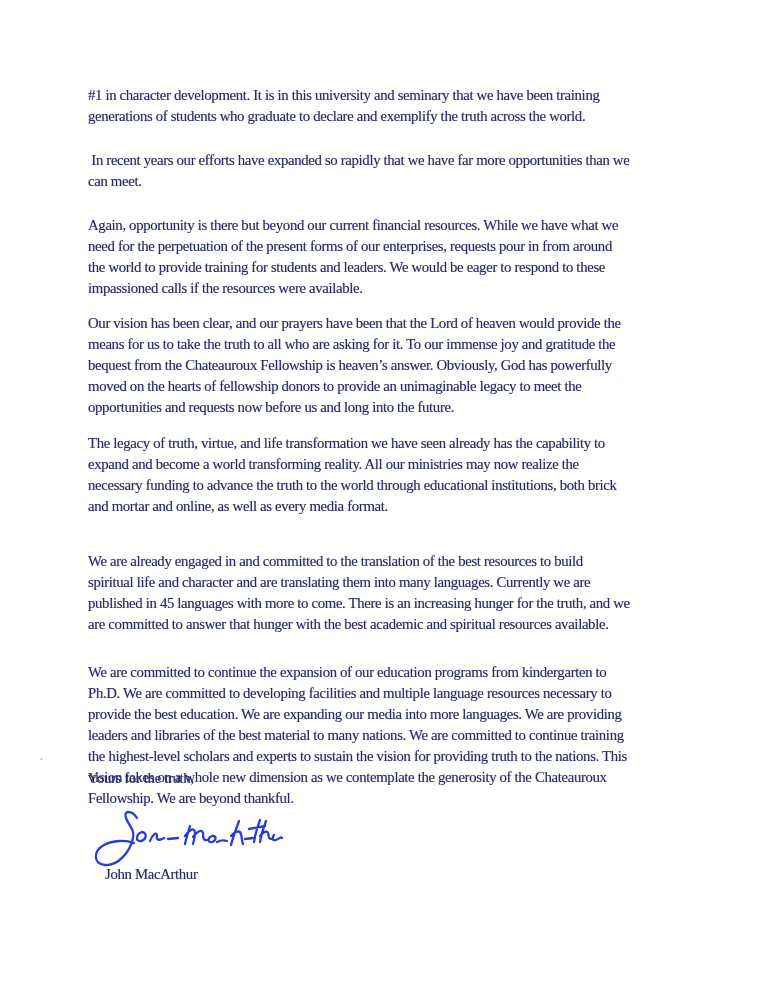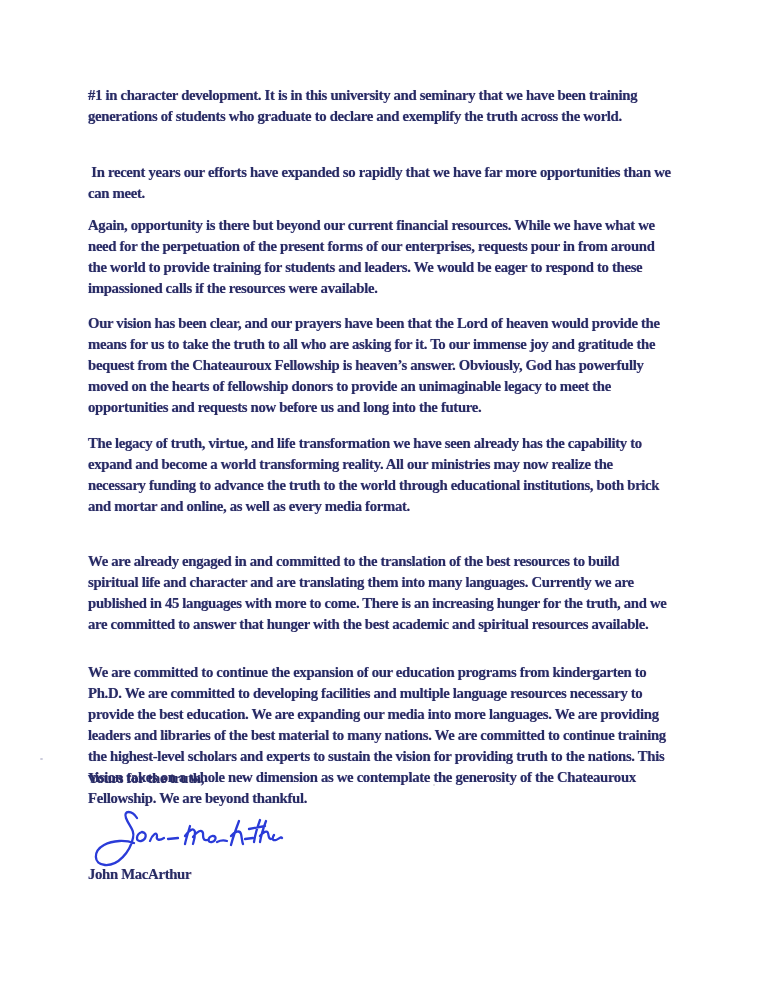--- a/index.html
+++ b/index.html
@@ -11,42 +11,41 @@
     width: 765px;
     height: 990px;
     overflow: hidden;
     font-family: "Liberation Serif", "DejaVu Serif", serif;
   }
   .page {
     position: relative;
     width: 765px;
     height: 990px;
     background: #ffffff;
-    font-weight: bold;
   }
   .para, .closing, .typed-name {
     position: absolute;
     left: 88px;
     font-size: 14.8px;
     line-height: 21px;
     letter-spacing: -0.35px;
     color: #272c63;
     white-space: pre;
     
     text-shadow: 0.4px 0 0.6px rgba(150,60,100,0.22), -0.4px 0 0.7px rgba(50,70,180,0.30);
   }
   .p1 { top:  85px; }
-  .p2 { top: 150px; margin-top: 12px; }
+  .p2 { top: 150px; }
   .p3 { top: 215px; }
   .p4 { top: 313px; }
   .p5 { top: 433px; }
   .p6 { top: 551px; }
   .p7 { top: 662px; }
   .closing    { top: 751px; margin-top: 17px; }
-  .typed-name { top: 864px; }
+  .typed-name { top: 864px; margin-left: 17px; }
   .signature-svg {
     position: absolute;
     left: 90px;
     top: 806px;
     width: 196px;
     height: 64px;
     overflow: visible;
   }
   .signature-svg path {
     fill: none;

